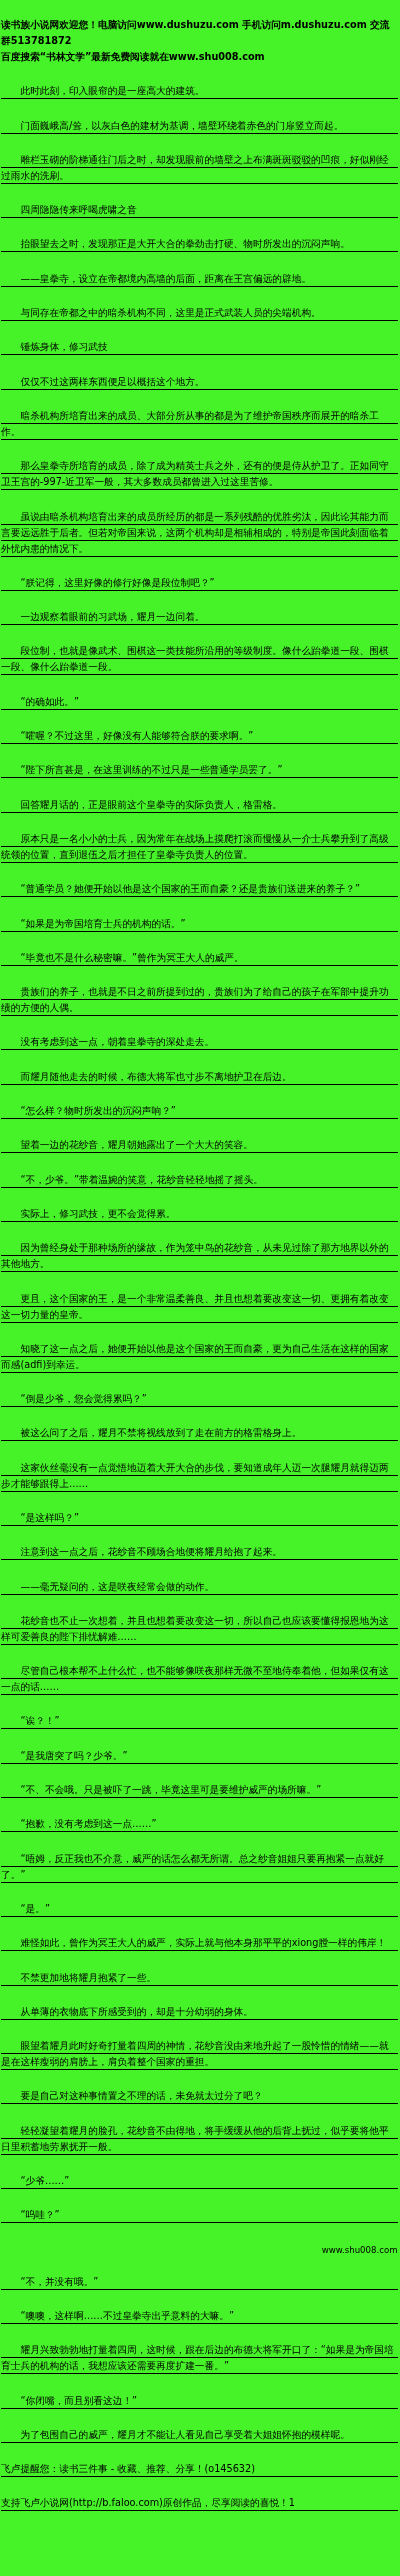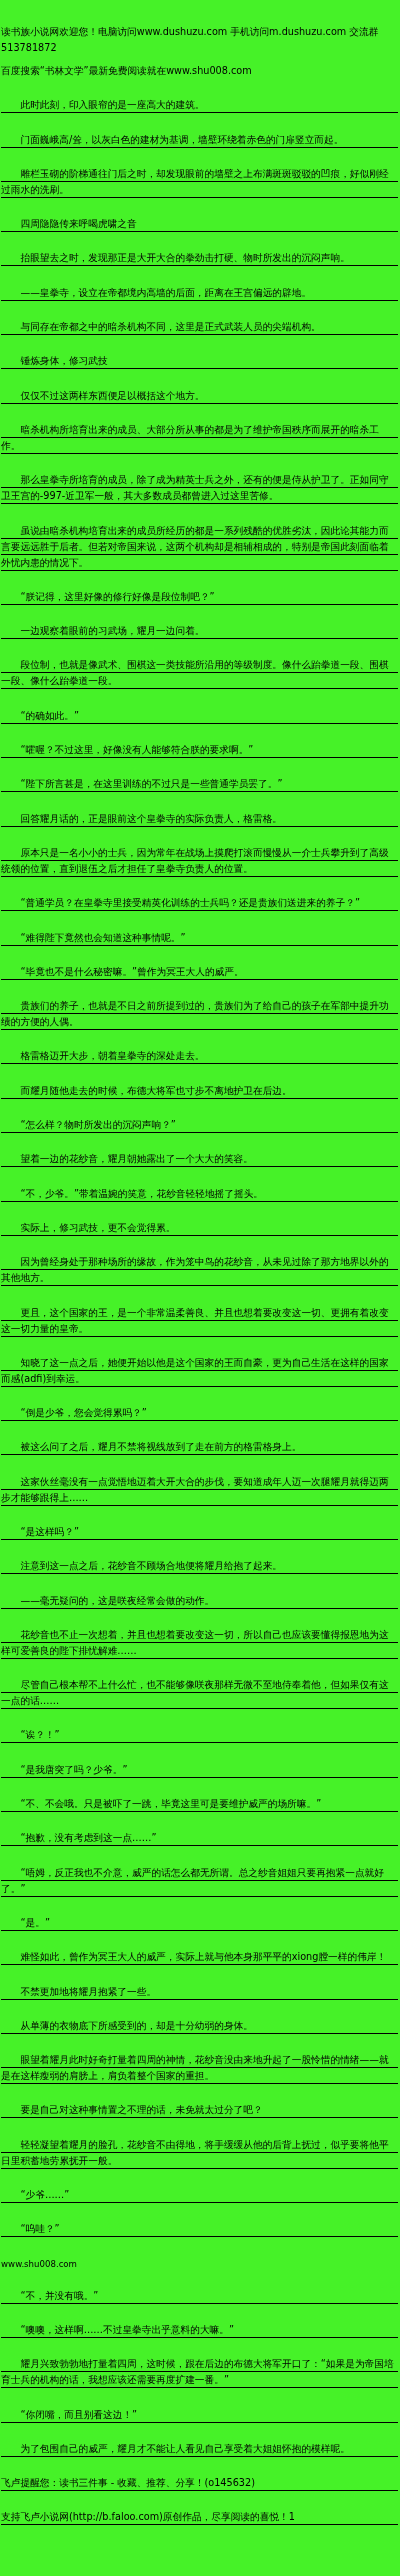--- a/index.html
+++ b/index.html
@@ -31,27 +31,29 @@
       #000 16px
     );
   }
   .body {
     text-indent: 2em;
   }
   .promo {
     text-indent: 0;
   }
   .header {
-    margin: 7px 0;
+    margin: 0 0;
     text-indent: 0;
+    font-weight: bold;
   }
   .small {
     font-size: 8.6px;
     margin: 18.3px 0 -2.3px 0;
     text-indent: 0;
+    text-align: right;
   }
 </style>
 </head>
 <body>
 
 <div>
     <p class="header">读书族小说网欢迎您！电脑访问www.dushuzu.com 手机访问m.dushuzu.com 交流群513781872</p>
     <p class="header">百度搜索“书林文学”最新免费阅读就在www.shu008.com</p>
     <p class="body ruled">此时此刻，印入眼帘的是一座高大的建筑。</p>
     <p class="body ruled">门面巍峨高/耸，以灰白色的建材为基调，墙壁环绕着赤色的门扉竖立而起。</p>
@@ -66,25 +68,25 @@
     <p class="body ruled">那么皇拳寺所培育的成员，除了成为精英士兵之外，还有的便是侍从护卫了。正如同守卫王宫的-997-近卫军一般，其大多数成员都曾进入过这里苦修。</p>
     <p class="body ruled">虽说由暗杀机构培育出来的成员所经历的都是一系列残酷的优胜劣汰，因此论其能力而言要远远胜于后者。但若对帝国来说，这两个机构却是相辅相成的，特别是帝国此刻面临着外忧内患的情况下。</p>
     <p class="body ruled">“朕记得，这里好像的修行好像是段位制吧？”</p>
     <p class="body ruled">一边观察着眼前的习武场，耀月一边问着。</p>
     <p class="body ruled">段位制，也就是像武术、围棋这一类技能所沿用的等级制度。像什么跆拳道一段、围棋一段、像什么跆拳道一段。</p>
     <p class="body ruled">“的确如此。”</p>
     <p class="body ruled">“嚯喔？不过这里，好像没有人能够符合朕的要求啊。”</p>
     <p class="body ruled">“陛下所言甚是，在这里训练的不过只是一些普通学员罢了。”</p>
     <p class="body ruled">回答耀月话的，正是眼前这个皇拳寺的实际负责人，格雷格。</p>
     <p class="body ruled">原本只是一名小小的士兵，因为常年在战场上摸爬打滚而慢慢从一介士兵攀升到了高级统领的位置，直到退伍之后才担任了皇拳寺负责人的位置。</p>
-    <p class="body ruled">“普通学员？在皇拳寺里接受精英化训练的士兵吗？还是贵族们送进来的养子？”</p>
-    <p class="body ruled">“难得陛下竟然也会知道这种事情呢。”</p>
+    <p class="body ruled">“普通学员？她便开始以他是这个国家的王而自豪？还是贵族们送进来的养子？”</p>
+    <p class="body ruled">“如果是为帝国培育士兵的机构的话。”</p>
     <p class="body ruled">“毕竟也不是什么秘密嘛。”曾作为冥王大人的威严。</p>
     <p class="body ruled">贵族们的养子，也就是不日之前所提到过的，贵族们为了给自己的孩子在军部中提升功绩的方便的人偶。</p>
-    <p class="body ruled">格雷格迈开大步，朝着皇拳寺的深处走去。</p>
+    <p class="body ruled">没有考虑到这一点，朝着皇拳寺的深处走去。</p>
     <p class="body ruled">而耀月随他走去的时候，布德大将军也寸步不离地护卫在后边。</p>
     <p class="body ruled">“怎么样？物时所发出的沉闷声响？”</p>
     <p class="body ruled">望着一边的花纱音，耀月朝她露出了一个大大的笑容。</p>
     <p class="body ruled">“不，少爷。”带着温婉的笑意，花纱音轻轻地摇了摇头。</p>
     <p class="body ruled">实际上，修习武技，更不会觉得累。</p>
     <p class="body ruled">因为曾经身处于那种场所的缘故，作为笼中鸟的花纱音，从未见过除了那方地界以外的其他地方。</p>
     <p class="body ruled">更且，这个国家的王，是一个非常温柔善良、并且也想着要改变这一切、更拥有着改变这一切力量的皇帝。</p>
     <p class="body ruled">知晓了这一点之后，她便开始以他是这个国家的王而自豪，更为自己生活在这样的国家而感(adfi)到幸运。</p>
     <p class="body ruled">“倒是少爷，您会觉得累吗？”</p>
     <p class="body ruled">被这么问了之后，耀月不禁将视线放到了走在前方的格雷格身上。</p>

